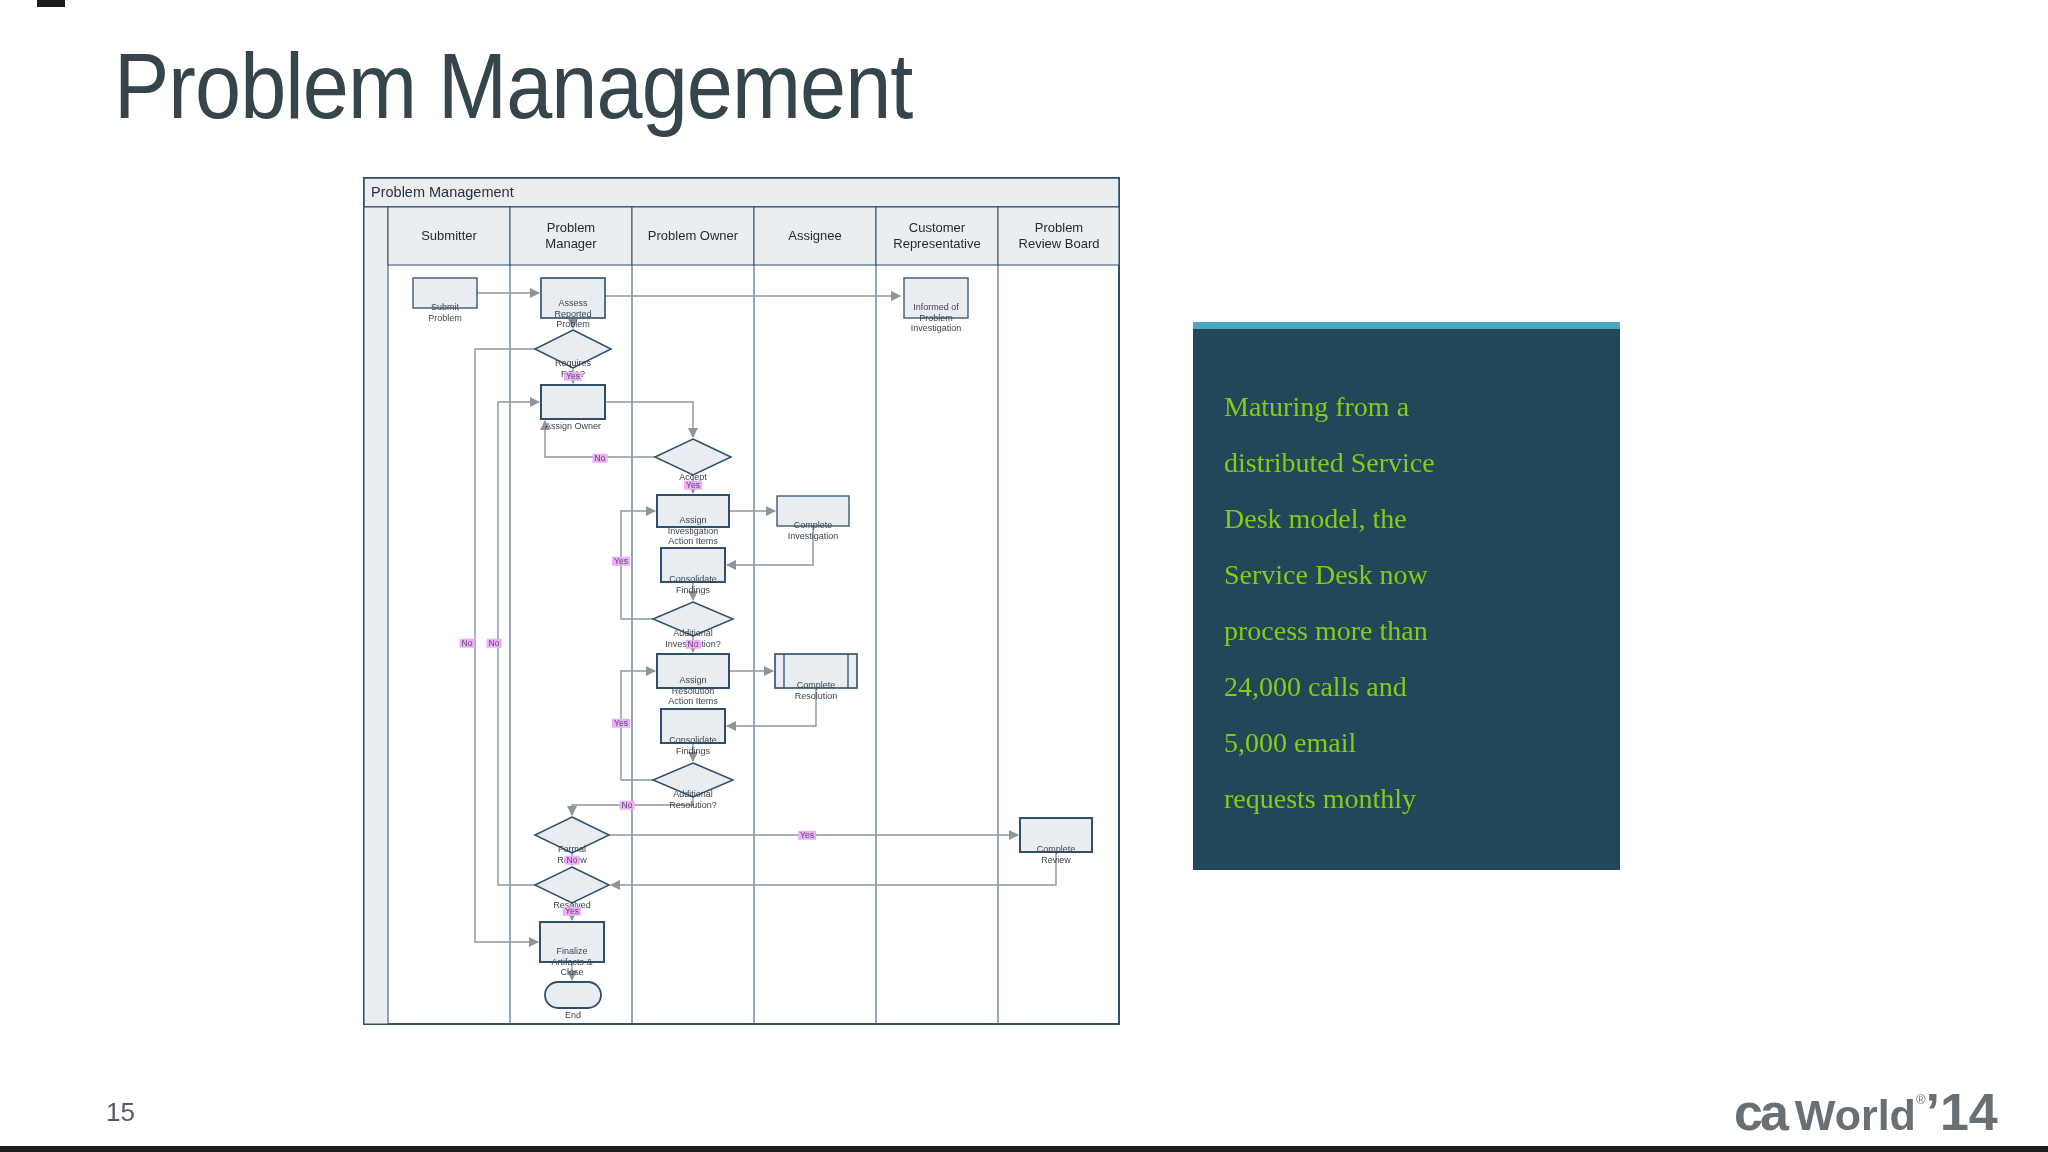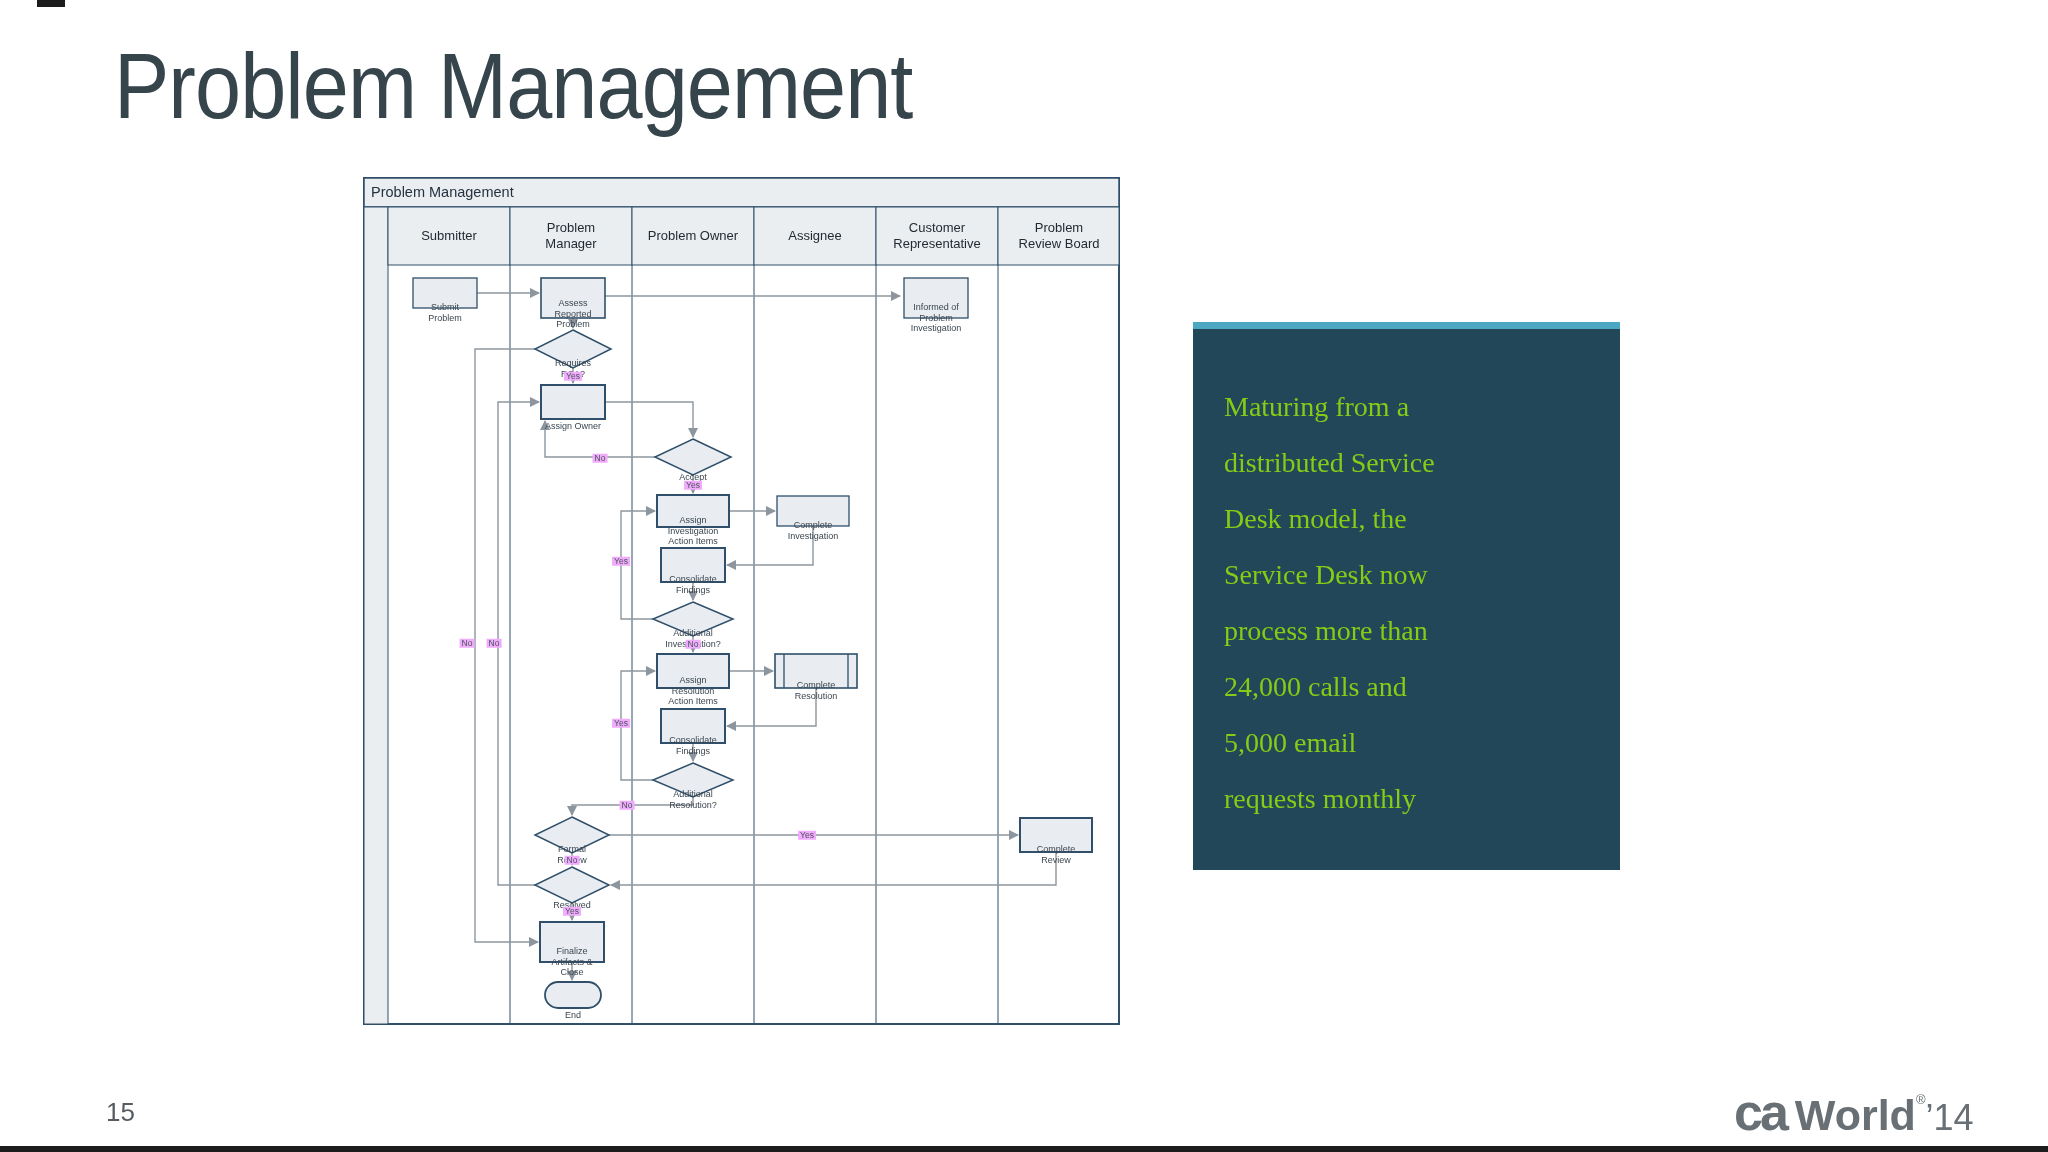--- a/index.html
+++ b/index.html
@@ -11,21 +11,21 @@
   .slide-title{
     position:absolute;left:114px;top:34px;margin:0;
     font-size:92px;font-weight:400;letter-spacing:-1px;color:#36454c;
     transform:scaleX(.9);transform-origin:left top;white-space:nowrap;
   }
   .page-number{position:absolute;left:106px;top:1097px;font-size:26px;color:#565c61;}
   .logo{position:absolute;left:1734px;top:1082px;color:#686f75;white-space:nowrap;}
   .logo .ca{font-size:52px;font-weight:700;letter-spacing:-3px;}
   .logo .world{font-size:43px;font-weight:700;margin-left:9px;}
   .logo .reg{font-size:13px;vertical-align:26px;}
-  .logo .year{font-size:36px;font-weight:400;text-align:center;}
+  .logo .year{font-size:52px;font-weight:700;text-align:center;}
   .top-artifact{position:absolute;left:37px;top:0;width:28px;height:7px;background:#1c1c1c;}
   .bottom-bar{position:absolute;left:0;top:1146px;width:2048px;height:6px;background:#1c1c1c;}
 
   
   .callout{
     position:absolute;left:1193px;top:322px;width:427px;height:548px;
     background:#214758;border-top:7px solid #4ba7c2;box-sizing:border-box;
   }
   .callout-text{
     position:absolute;left:31px;top:50px;width:372px;

